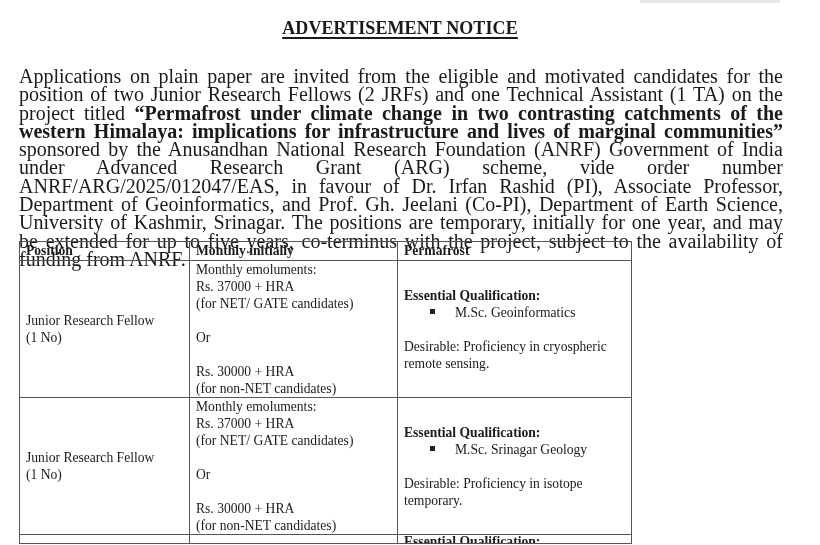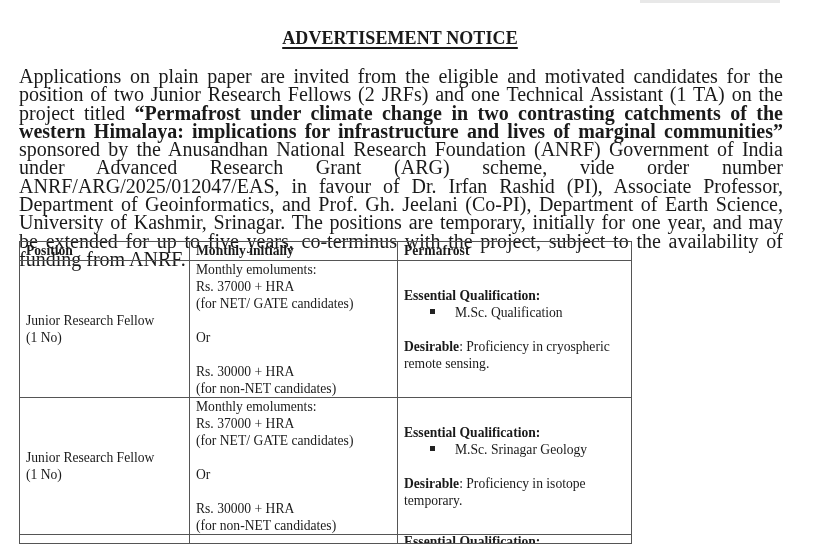--- a/index.html
+++ b/index.html
@@ -19,21 +19,21 @@
       position: absolute;
       left: 640px;
       top: 0;
       width: 140px;
       height: 3px;
       background: #e8e8e8;
     }
     .title {
       position: absolute;
       left: 0;
-      top: 28px;
+      top: 18px;
       width: 800px;
       text-align: center;
       font-weight: bold;
       font-size: 18px;
       letter-spacing: 0.1px;
     }
     .title span {
       text-decoration: underline;
       text-decoration-thickness: 2px;
       text-underline-offset: 3px;
@@ -91,21 +91,21 @@
     .bullet {
       display: inline-block;
       width: 5px;
       height: 5px;
       background: #222;
       position: relative;
       top: -3px;
       margin-right: 20px;
     }
     .desirable { display: block; margin-top: 17px; }
-    .desirable b { font-weight: bold; }
+    .desirable b { font-weight: normal; }
     .partial-row td { height: 6px; }
     .partial-text {
       font-weight: bold;
       font-size: 13.6px;
       line-height: 10px;
       height: 6px;
       overflow: hidden;
       display: block;
       padding-top: 2px;
     }
@@ -141,21 +141,21 @@
         <span class="emol-line">Rs. 37000 + HRA</span>
         <span class="emol-line">(for NET/ GATE candidates)</span>
         <span class="gap"></span>
         <span class="emol-line">Or</span>
         <span class="gap"></span>
         <span class="emol-line">Rs. 30000 + HRA</span>
         <span class="emol-line">(for non-NET candidates)</span>
       </td>
       <td class="elig-cell">
         <span class="ess-label">Essential Qualification:</span>
-        <span class="bullet-line"><span class="bullet"></span><span>M.Sc. Qualification</span></span>
+        <span class="bullet-line"><span class="bullet"></span><span>M.Sc. Geoinformatics</span></span>
         <span class="desirable"><b>Desirable</b><span>: Proficiency in cryospheric remote sensing.</span></span>
       </td>
     </tr>
 
     <tr>
       <td class="pos-cell">
         <span class="emol-line">Junior Research Fellow</span>
         <span class="emol-line">(1 No)</span>
       </td>
       <td>

